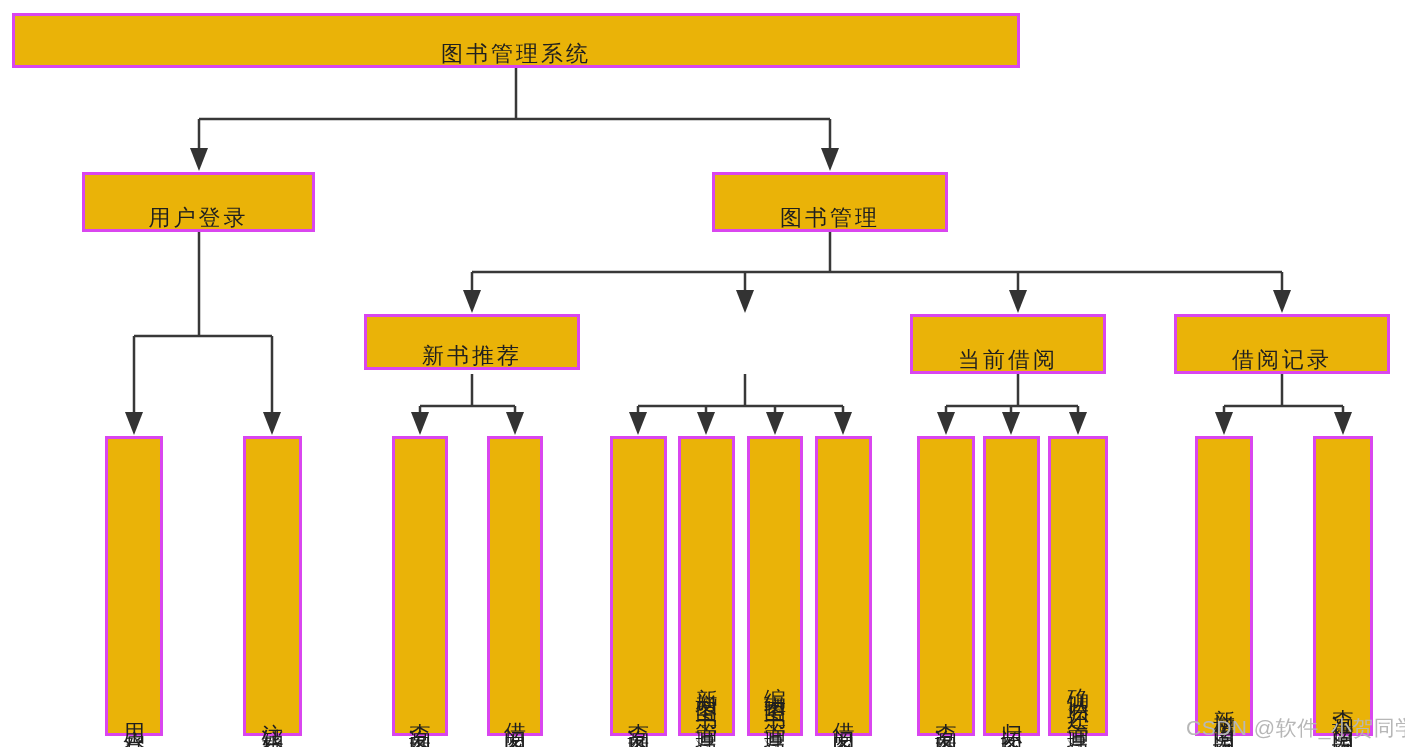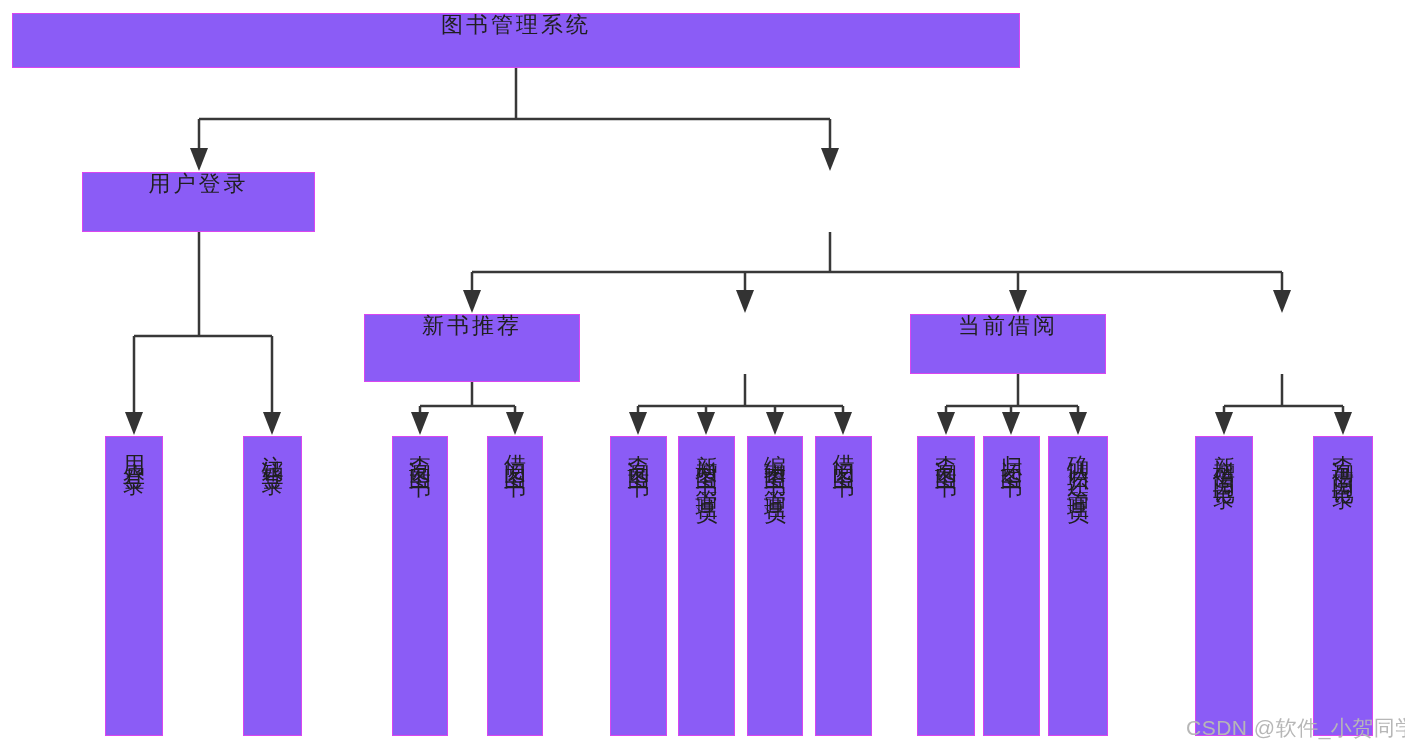--- a/index.html
+++ b/index.html
@@ -3,22 +3,22 @@
 <meta charset="utf-8">
 <style>
   html,body { margin:0; padding:0; background:#ffffff; }
   #canvas {
     position:relative; width:1405px; height:747px; background:#ffffff;
     font-family:"Liberation Sans","DejaVu Sans",sans-serif; overflow:hidden;
   }
   #connectors { position:absolute; left:0; top:0; width:1405px; height:747px; }
   .node, .leaf {
     position:absolute; box-sizing:border-box;
-    border:1px solid #d946ef; background:#8b5cf6;
-    display:flex; align-items:flex-start; justify-content:center;
+    border:3px solid #d946ef; background:#eab308;
+    display:flex; align-items:flex-end; justify-content:center;
     color:#1f1f1f;
   }
   .node span {
     font-size:22px; letter-spacing:3px; white-space:nowrap; line-height:1;
   }
   .leaf span {
     writing-mode:vertical-rl; text-orientation:mixed;
     font-size:22px; letter-spacing:7px; line-height:1;
   }
   #watermark {
@@ -65,26 +65,32 @@
     </g>
   </svg>
 
   <div class="node" style="left:12px;top:13px;width:1008px;height:55px">
     <span>图书管理系统</span>
   </div>
 
   <div class="node" style="left:82px;top:172px;width:233px;height:60px">
     <span>用户登录</span>
   </div>
+  <div class="node" style="left:712px;top:172px;width:236px;height:60px">
+    <span>图书管理</span>
+  </div>
 
-  <div class="node" style="left:364px;top:314px;width:216px;height:68px">
+  <div class="node" style="left:364px;top:314px;width:216px;height:56px">
     <span>新书推荐</span>
   </div>
   <div class="node" style="left:910px;top:314px;width:196px;height:60px">
     <span>当前借阅</span>
+  </div>
+  <div class="node" style="left:1174px;top:314px;width:216px;height:60px">
+    <span>借阅记录</span>
   </div>
 
   <div class="leaf" style="left:105px;top:436px;width:58px;height:300px">
     <span>用户登录</span>
   </div>
   <div class="leaf" style="left:243px;top:436px;width:59px;height:300px">
     <span>注销登录</span>
   </div>
 
   <div class="leaf" style="left:392px;top:436px;width:56px;height:300px">

